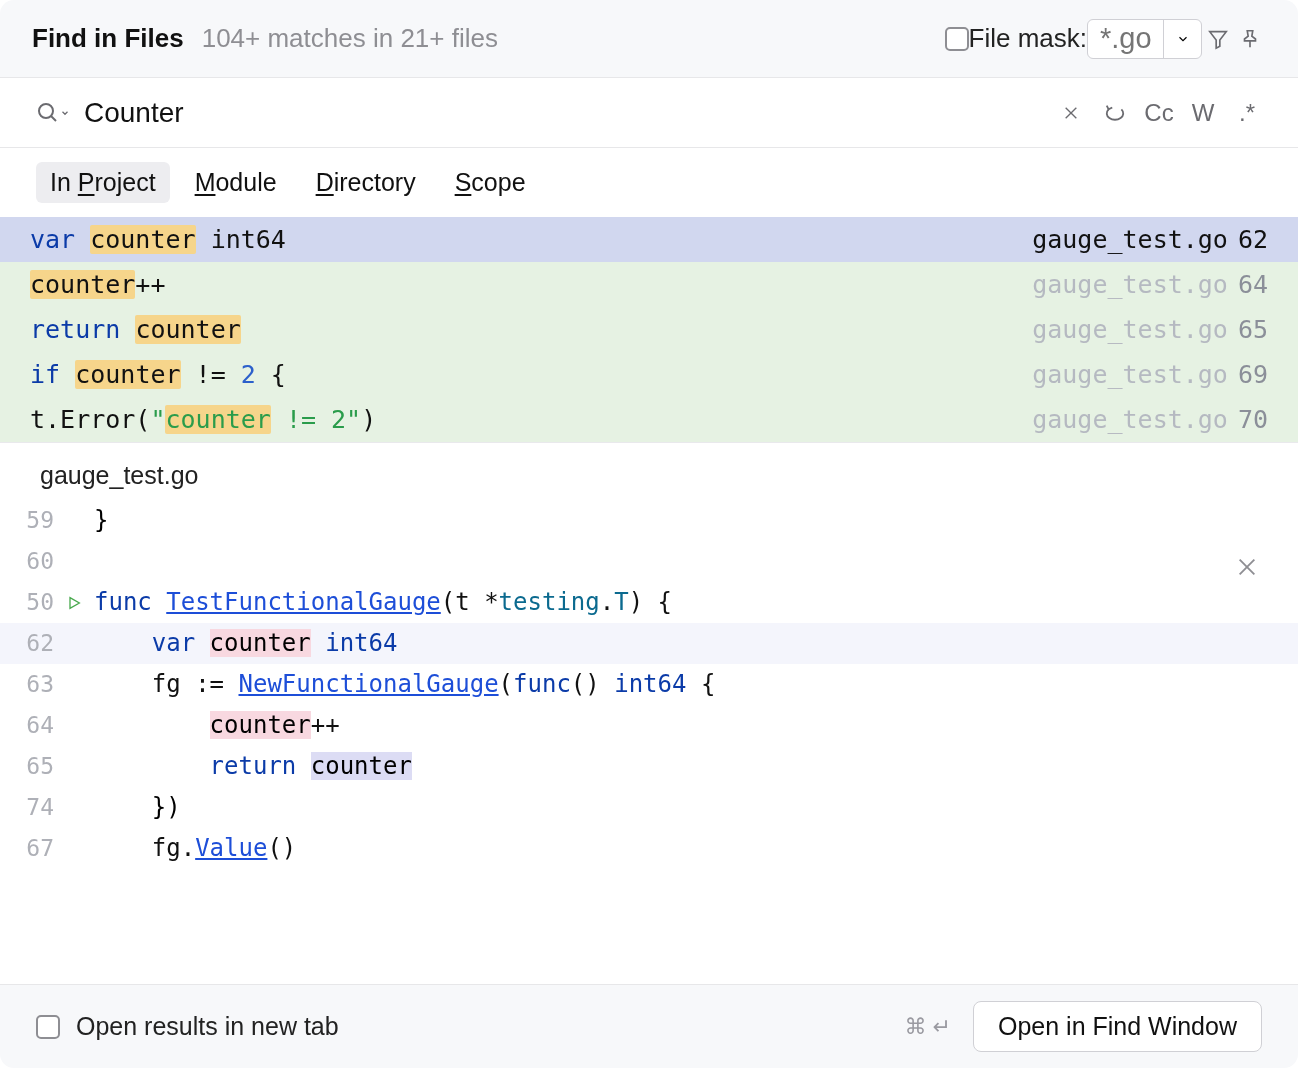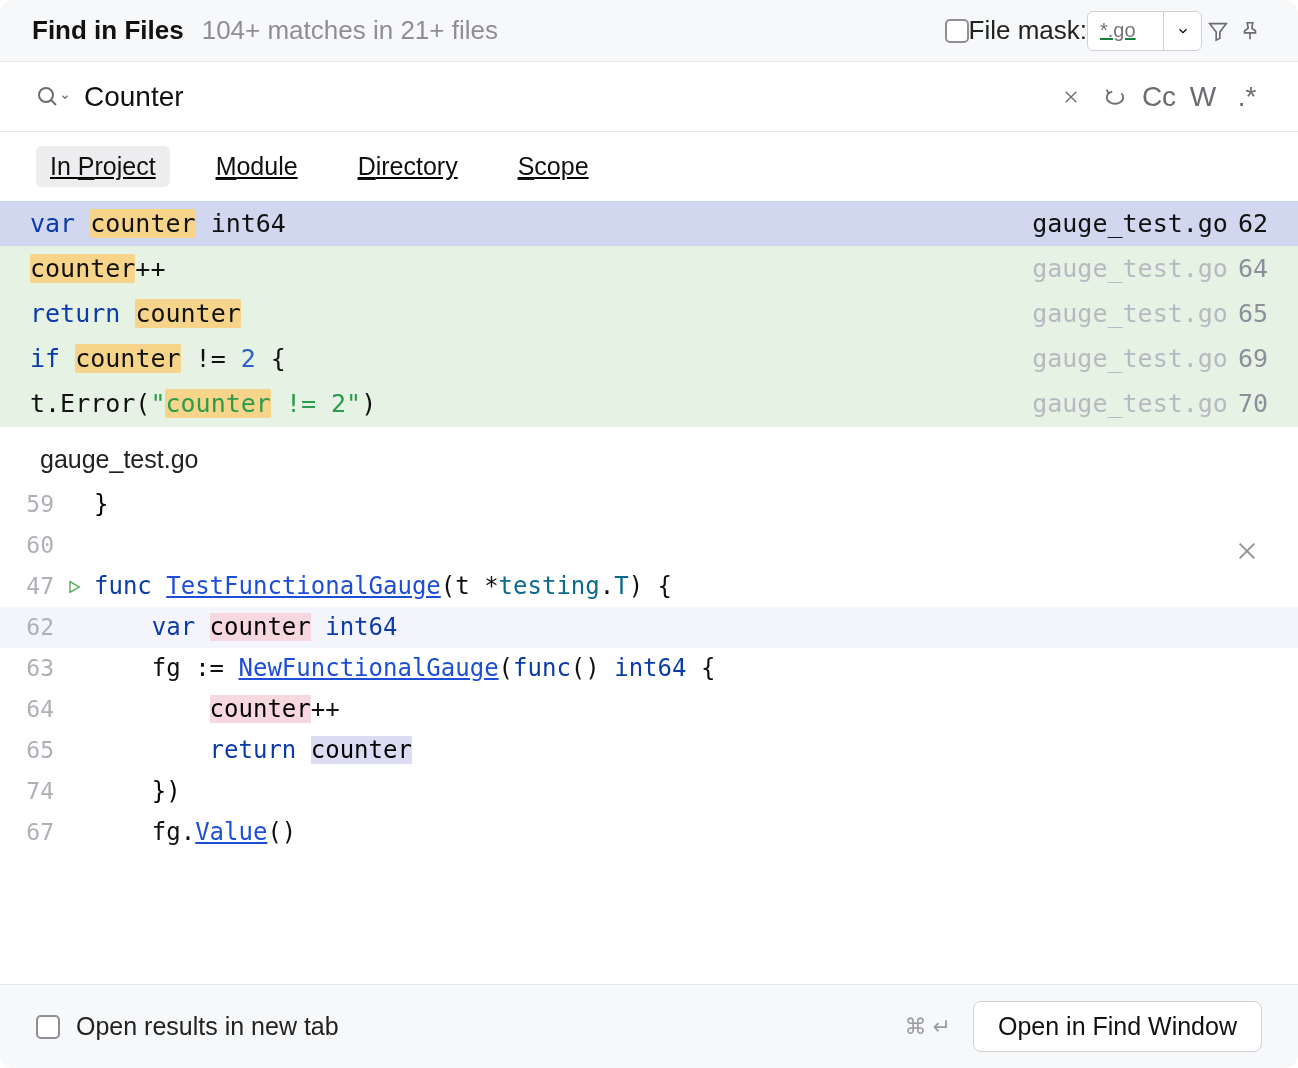--- a/index.html
+++ b/index.html
@@ -1,38 +1,38 @@
 <!DOCTYPE html>
 <html><head>
 <meta charset="utf-8">
 <style>
 * { box-sizing: border-box; margin: 0; padding: 0; }
 body { font-family: -apple-system, BlinkMacSystemFont, "Segoe UI", sans-serif; background: #fff; width: 1298px; height: 1068px; border-radius: 14px; overflow: hidden; position: relative; }
 
 
-.topbar { display: flex; align-items: center; height: 62px; padding: 0 32px; background: #f7f8fa; border-bottom: 1px solid #e7e7e9; }
+.topbar { display: flex; align-items: center; height: 78px; padding: 0 32px; background: #f7f8fa; border-bottom: 1px solid #e7e7e9; }
 .title { font-size: 26px; font-weight: 700; color: #111; }
 .subtitle { font-size: 26px; font-weight: 400; color: #8e8e93; margin-left: 18px; }
 .topbar-right { margin-left: auto; display: flex; align-items: center; gap: 0; }
 .checkbox { width: 24px; height: 24px; border: 2px solid #8e8e93; border-radius: 5px; background: #fff; }
 .filemask-label { font-size: 26px; color: #222; }
 .select { display: flex; align-items: center; border: 1px solid #d0d0d5; border-radius: 6px; height: 40px; background: #fff; }
-.select-input { width: 75px; padding: 0 12px; font-size: 20px; color: #15803d; border: none; background: transparent; text-decoration: underline; }
+.select-input { width: 75px; padding: 0 12px; font-size: 29px; color: #3b82f6; border: none; background: transparent; }
 .select-btn { width: 38px; height: 100%; border-left: 1px solid #d0d0d5; display: flex; align-items: center; justify-content: center; }
 .icon-btn { width: 32px; height: 32px; display: flex; align-items: center; justify-content: center; color: #6b6b70; }
 .icon-btn svg { width: 22px; height: 22px; }
 
 
 .searchrow { display: flex; align-items: center; height: 70px; padding: 0 36px; border-bottom: 1px solid #e7e7e9; gap: 14px; }
 .search-icon { color: #6b6b70; display: flex; align-items: center; }
 .search-input { flex: 1; border: none; font-size: 28px; color: #111; outline: none; }
-.search-opt { font-size: 28px; color: #6b6b70; width: 30px; display: flex; justify-content: center; align-items: center; }
-
-
-.tabsrow { display: flex; align-items: center; gap: 32px; padding: 14px 36px; text-decoration: underline; }
+.search-opt { font-size: 24px; color: #6b6b70; width: 30px; display: flex; justify-content: center; align-items: center; }
+
+
+.tabsrow { display: flex; align-items: center; gap: 11px; padding: 14px 36px; }
 .tab { font-size: 25px; color: #111; padding: 6px 14px; border-radius: 6px; }
 .tab.active { background: #ededf0; }
 .tab .u { text-decoration: underline; text-underline-offset: 3px; }
 
 
 .results { }
 .result-row { display: flex; align-items: center; padding: 0 30px; height: 45px; font-size: 25px; }
 .result-row.selected { background: #d1d7ef; }
 .result-row.other { background: #e6f2e3; }
 .code-snippet { font-family: "SF Mono", Menlo, Consolas, monospace; color: #111; white-space: pre; }
@@ -196,21 +196,21 @@
       <div class="gutter">59</div>
       <div class="run-icon"></div>
       <div class="codeline">}</div>
     </div>
     <div class="editor-line">
       <div class="gutter">60</div>
       <div class="run-icon"></div>
       <div class="codeline"></div>
     </div>
     <div class="editor-line">
-      <div class="gutter">47</div>
+      <div class="gutter">50</div>
       <div class="run-icon">
         <svg width="16" height="16" viewBox="0 0 24 24" fill="none" stroke="currentColor" stroke-width="2">
           <polygon points="6 4 20 12 6 20 6 4"></polygon>
         </svg>
       </div>
       <div class="codeline"><span class="c-kw">func </span><span class="c-fn">TestFunctionalGauge</span><span class="c-op">(t *</span><span class="c-type">testing</span><span class="c-op">.</span><span class="c-type">T</span><span class="c-op">) {</span></div>
     </div>
     <div class="editor-line current">
       <div class="gutter">62</div>
       <div class="run-icon"></div>

